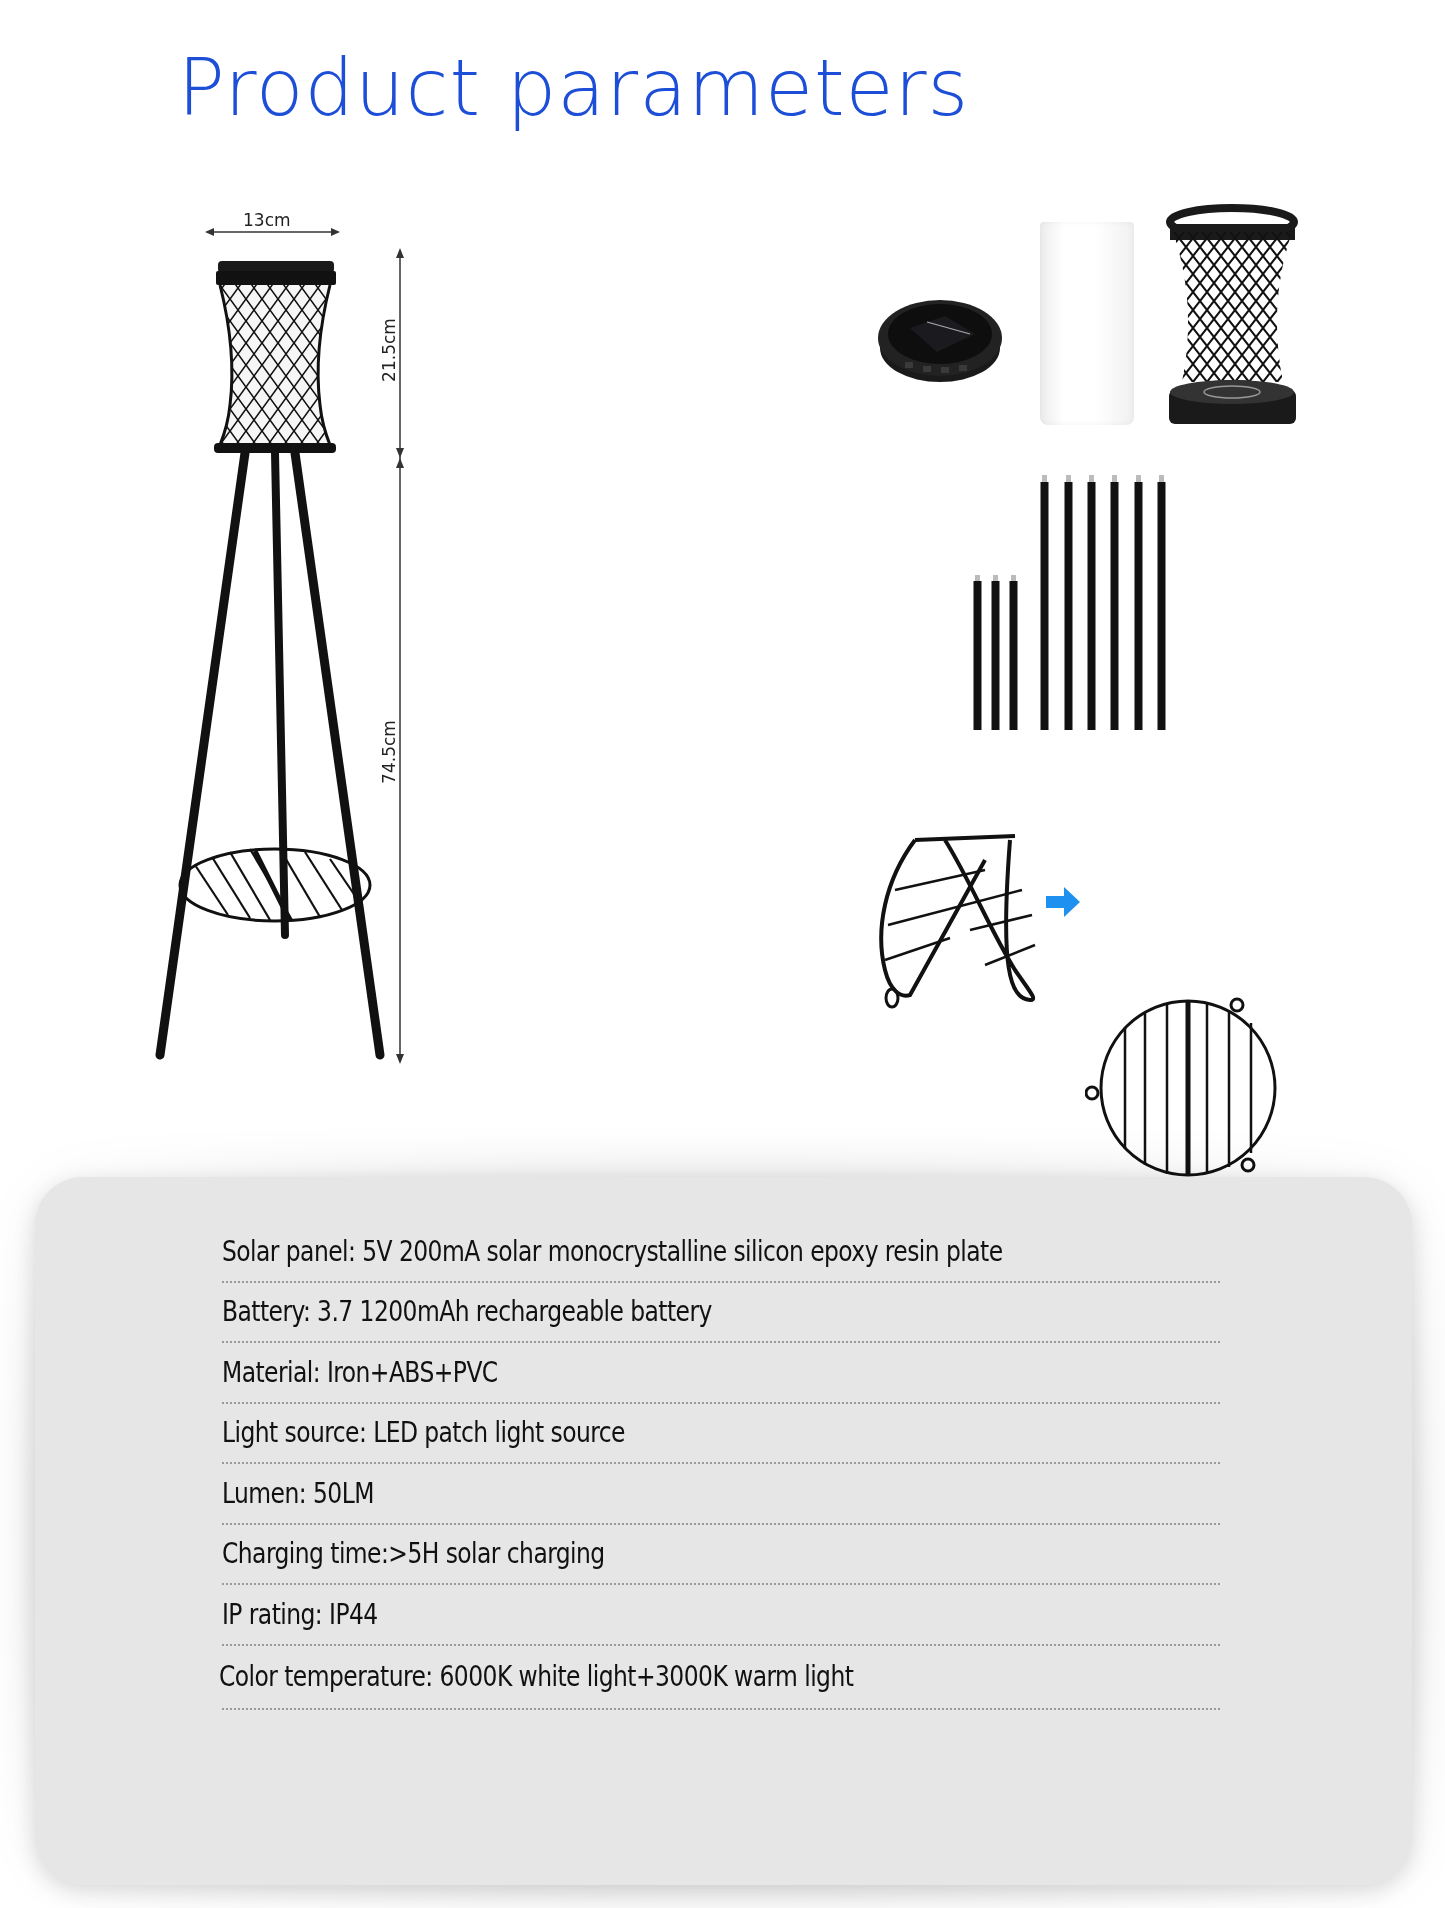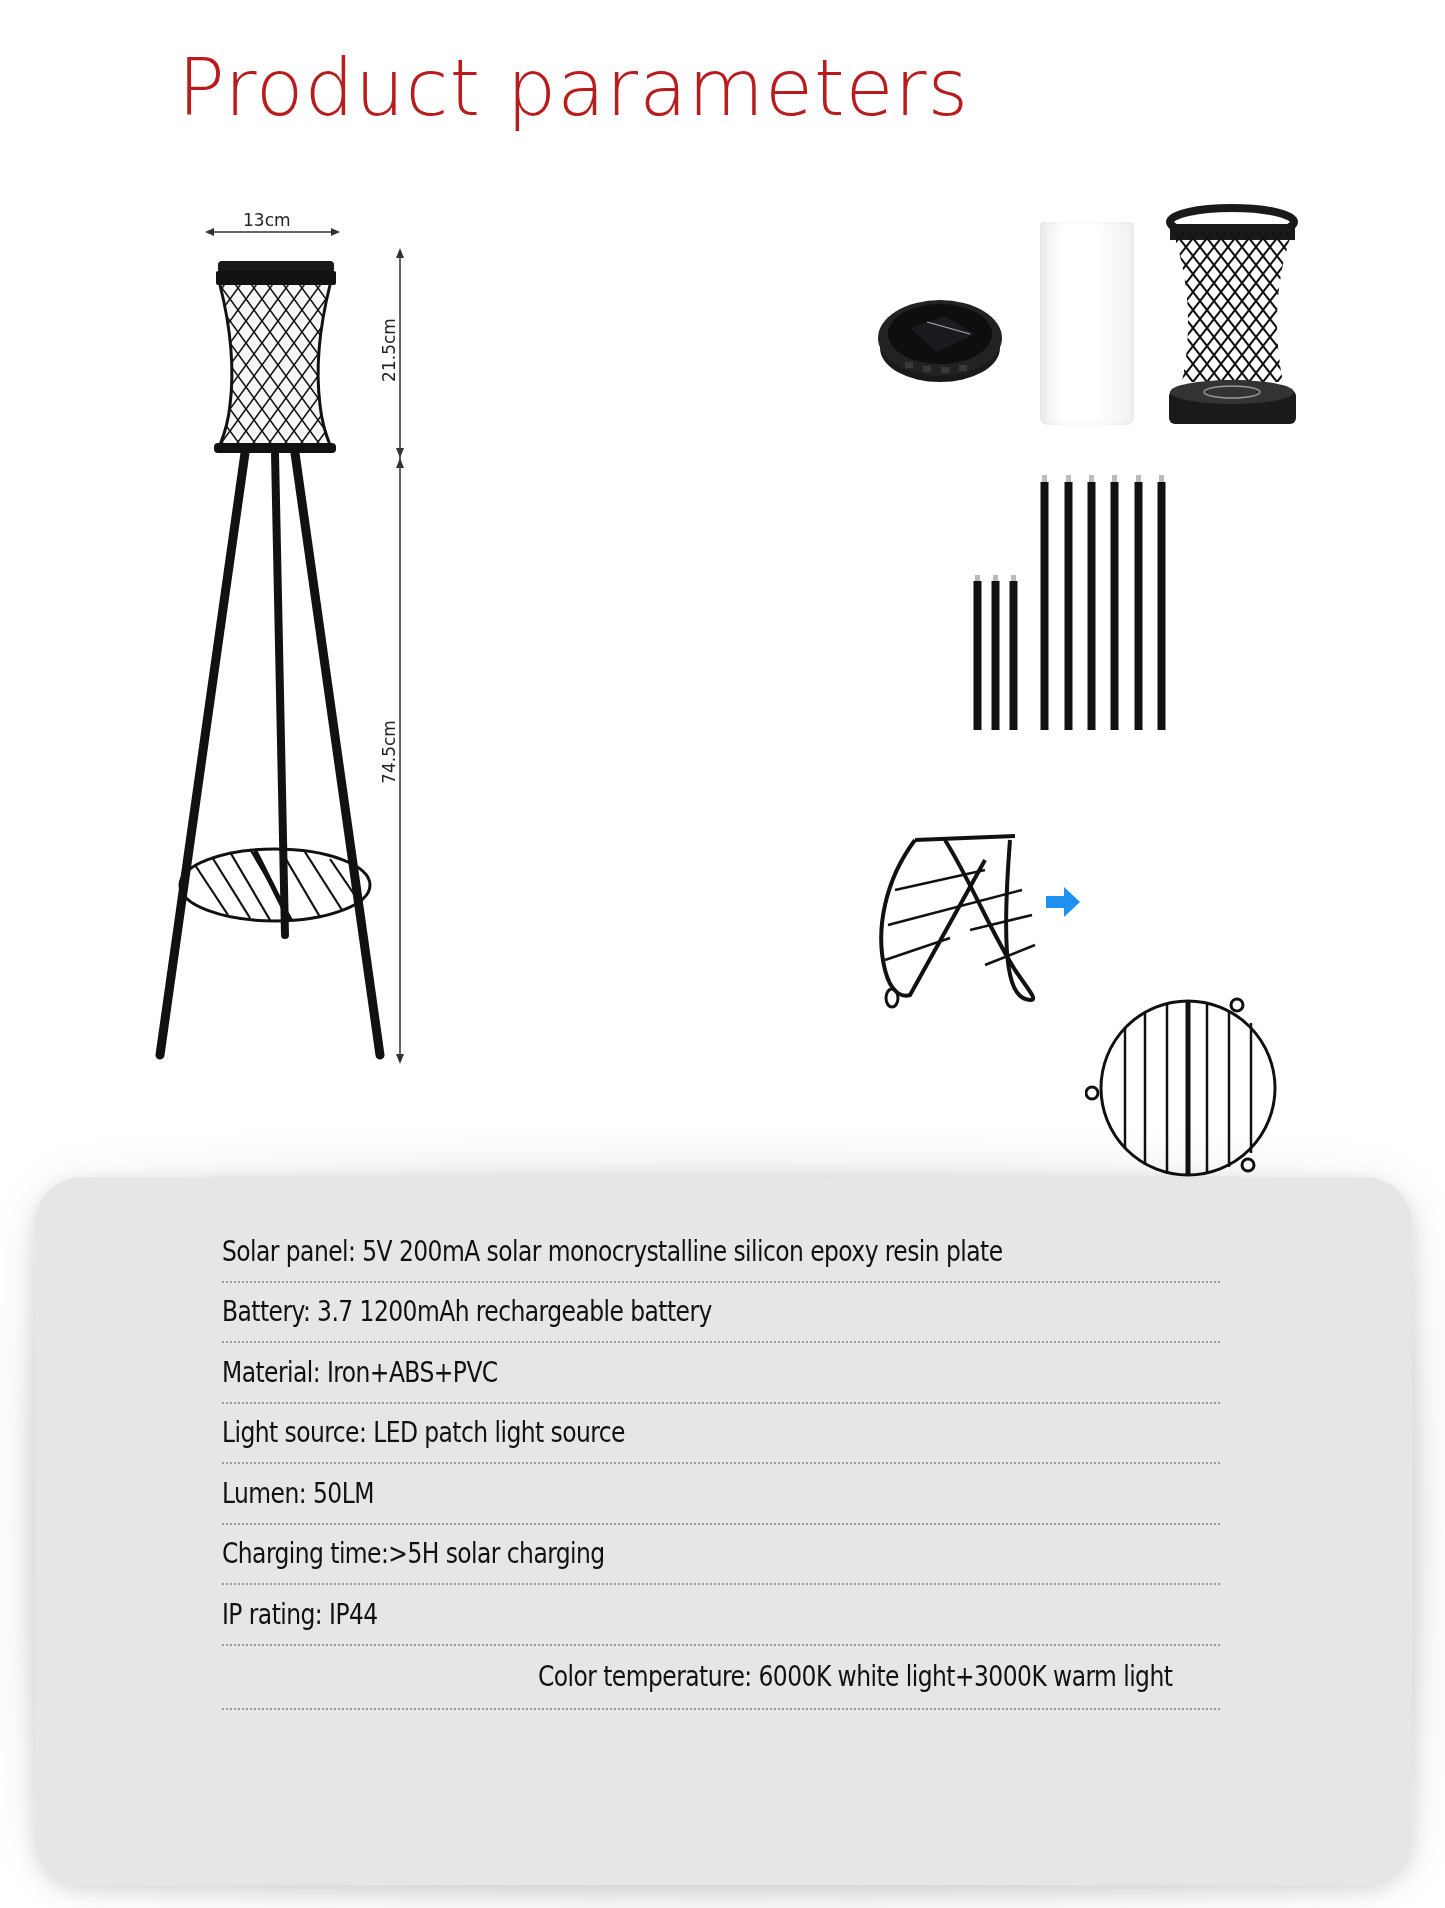--- a/index.html
+++ b/index.html
@@ -3,21 +3,21 @@
 <meta charset="utf-8">
 <style>
   html, body { margin: 0; padding: 0; }
   body {
     width: 1445px; height: 1908px; background: #ffffff; position: relative; overflow: hidden;
     font-family: "DejaVu Sans", "Liberation Sans", sans-serif;
   }
   .title {
     position: absolute; left: 0; top: 38px; width: 1147px; text-align: center;
     font-family: "DejaVu Sans", sans-serif; font-weight: 300;
-    font-size: 78px; letter-spacing: 1px; color: #b91c1c; line-height: 100px;
+    font-size: 78px; letter-spacing: 1px; color: #1d4ed8; line-height: 100px;
   }
   .abs { position: absolute; }
   .dim-label {
     position: absolute; font-family: "DejaVu Sans", sans-serif; font-size: 17px; color: #222; white-space: nowrap;
   }
   .dim-label.vertical { transform: rotate(-90deg); transform-origin: center center; }
   svg { display: block; }
 
   .spec-shadow {
     position: absolute; left: 20px; top: 1160px; width: 1410px; height: 740px;
@@ -223,16 +223,16 @@
     </div>
   <div class="spec-row">
       <span>Lumen: 50LM</span>
     </div>
   <div class="spec-row">
       <span>Charging time:&gt;5H solar charging</span>
     </div>
   <div class="spec-row">
       <span>IP rating: IP44</span>
     </div>
-  <div class="spec-row" style="height:62px;justify-content:flex-end;">
+  <div class="spec-row" style="height:62px;">
       <span style="margin-left:-3px;">Color temperature: 6000K white light+3000K warm light</span>
     </div>
 </div>
 
 </body></html>

